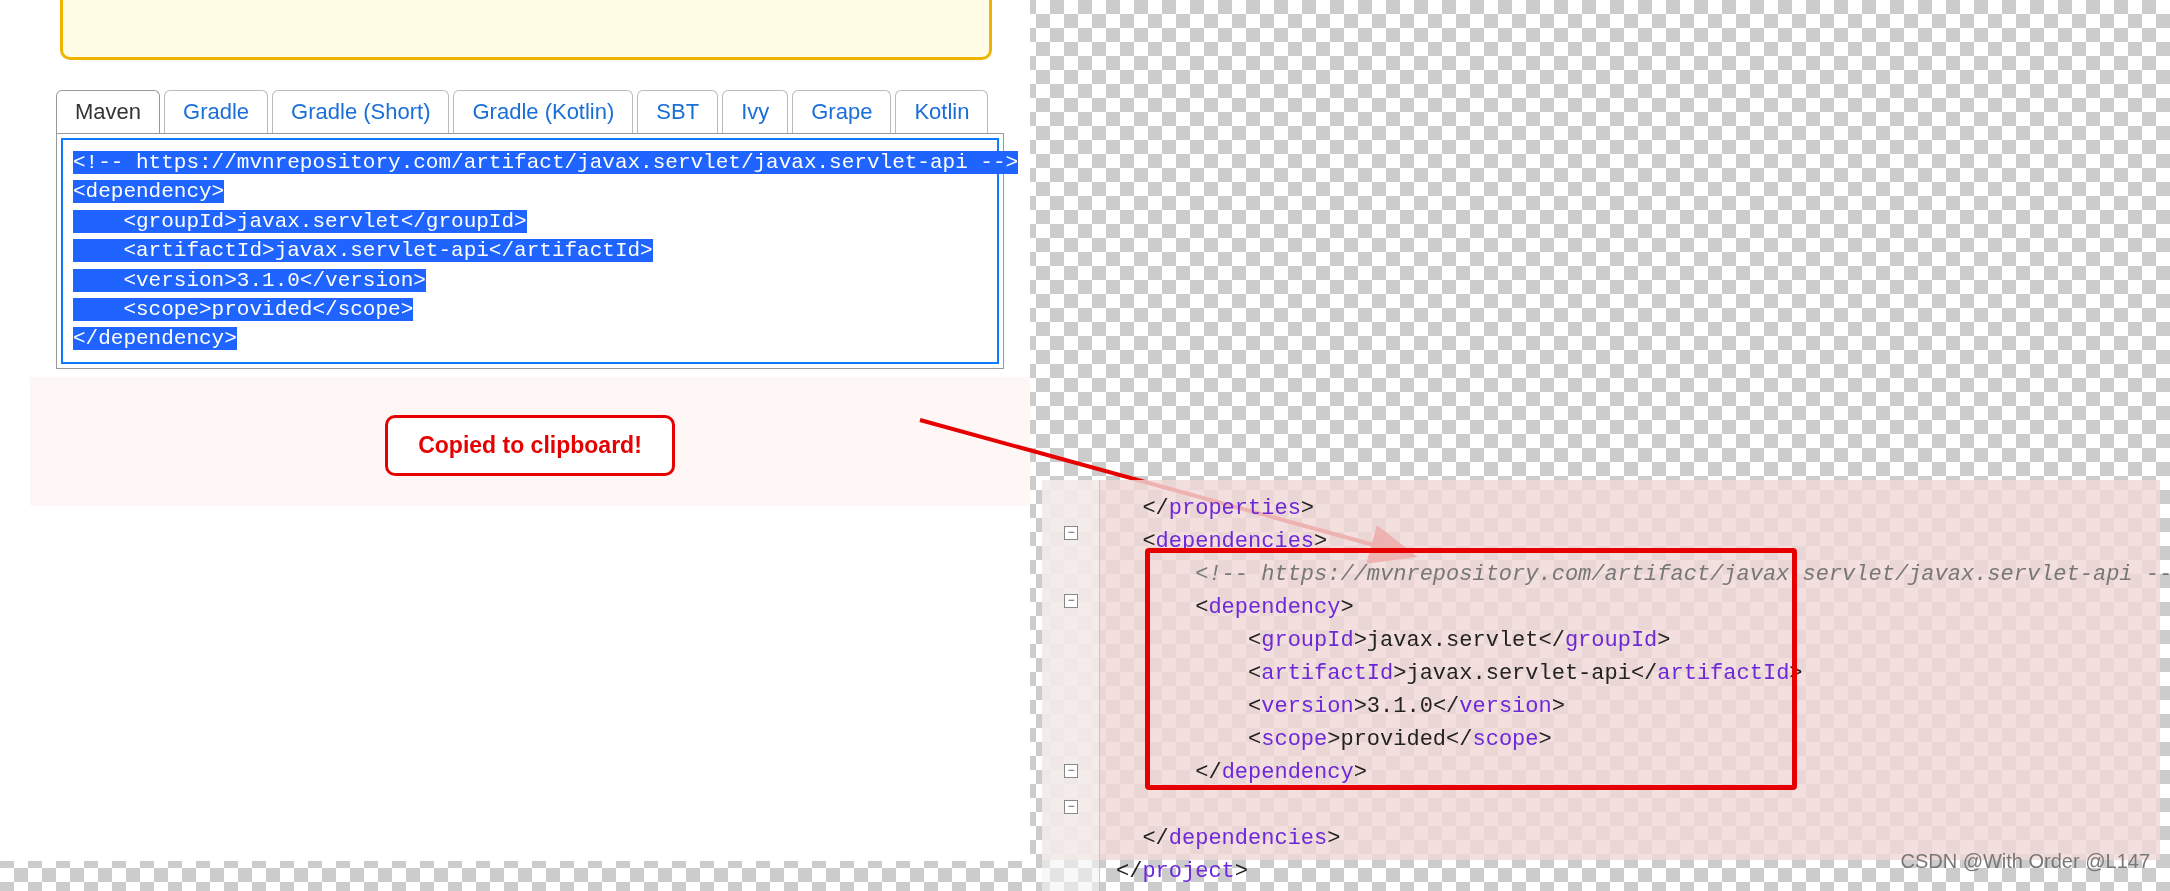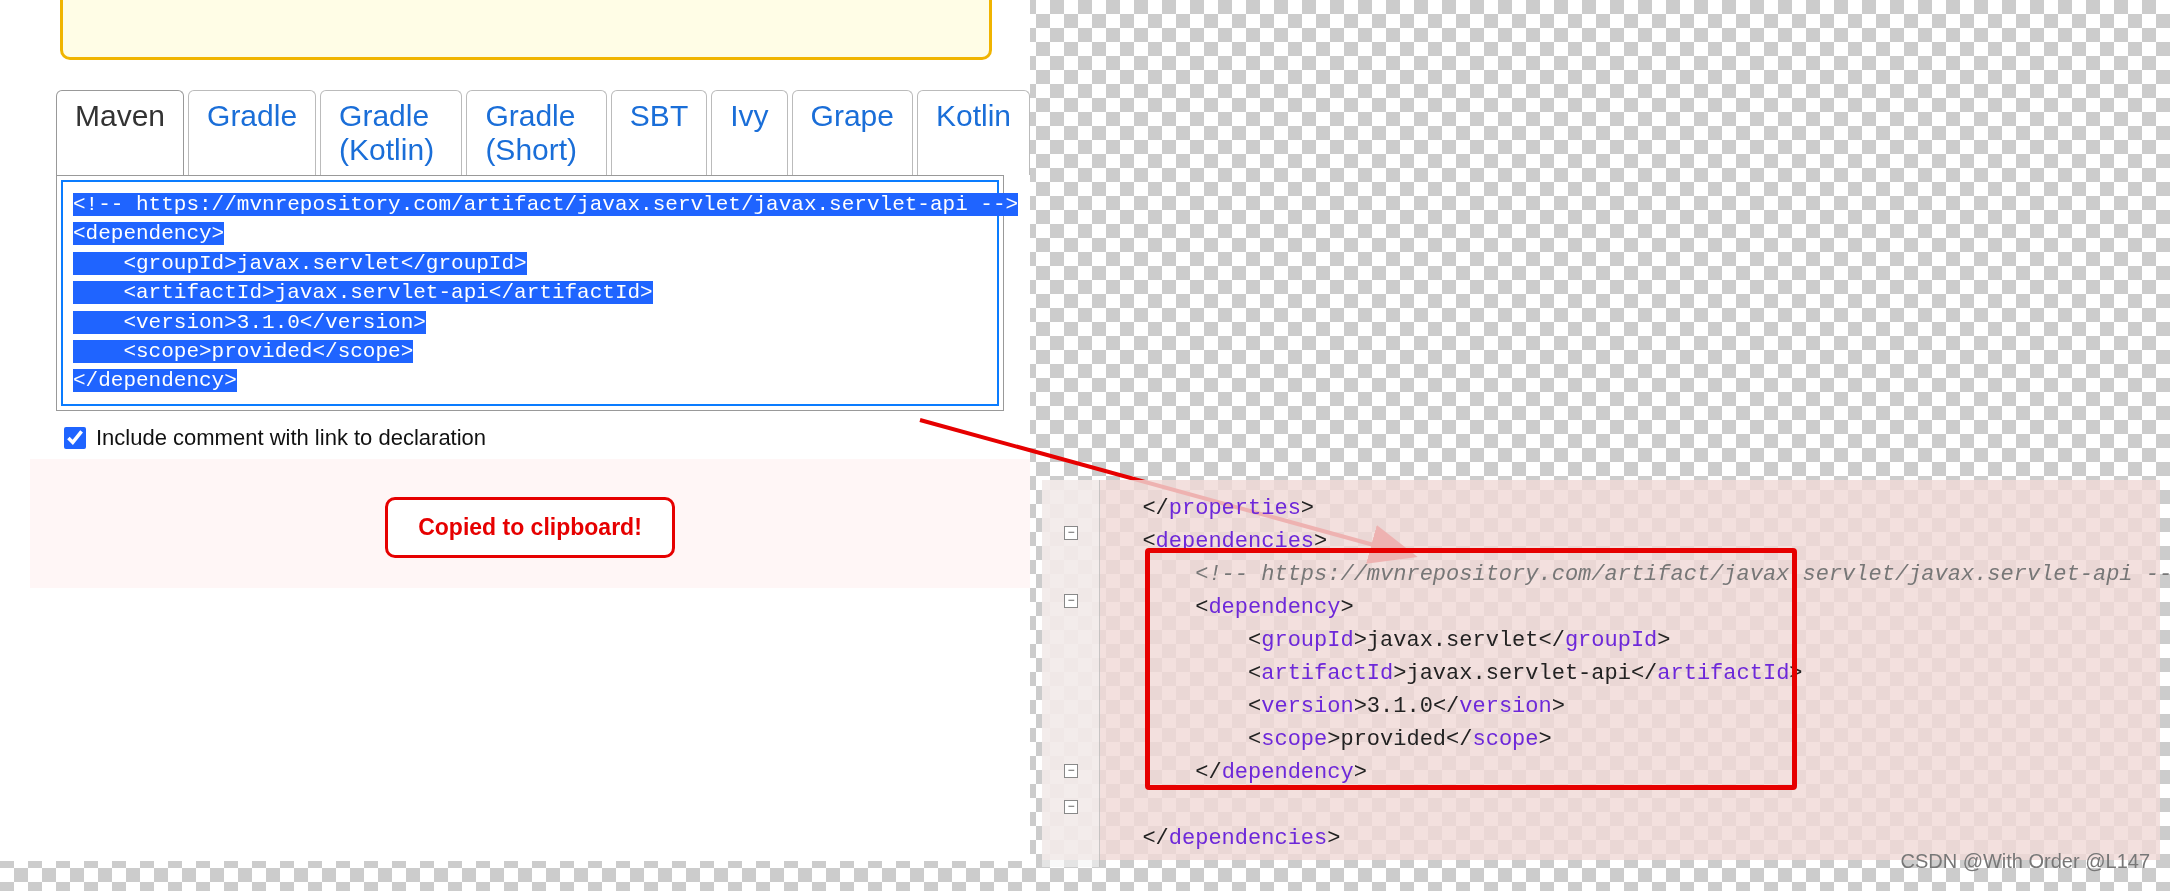--- a/index.html
+++ b/index.html
@@ -40,21 +40,21 @@
     margin-left: 26px;
     margin-top: 30px;
   }
   .tab {
     border: 1px solid #bbb;
     border-bottom: none;
     padding: 8px 18px;
     border-radius: 6px 6px 0 0;
     background: #fff;
     color: #1a6ed8;
-    font-size: 30px;
+    font-size: 22px;
     cursor: pointer;
   }
   .tab.active {
     font-weight: normal;
     color: #333;
     background: #fff;
     border-color: #999;
     position: relative;
     z-index: 2;
   }
@@ -170,44 +170,40 @@
 </style>
 </head>
 <body>
 
 <div class="left-panel">
   <div class="yellow-box"></div>
 
   <div class="tabs">
     <div class="tab active">Maven</div>
     <div class="tab">Gradle</div>
+    <div class="tab">Gradle (Short)</div>
     <div class="tab">Gradle (Kotlin)</div>
-    <div class="tab">Gradle (Short)</div>
     <div class="tab">SBT</div>
     <div class="tab">Ivy</div>
     <div class="tab">Grape</div>
     <div class="tab">Kotlin</div>
   </div>
 
   <div class="snippet-box">
     <div class="snippet-inner">
       <div class="code-line"><span class="hl">&lt;!-- https://mvnrepository.com/artifact/javax.servlet/javax.servlet-api --&gt;</span></div>
       <div class="code-line"><span class="hl">&lt;dependency&gt;</span></div>
       <div class="code-line"><span class="hl">    &lt;groupId&gt;javax.servlet&lt;/groupId&gt;</span></div>
       <div class="code-line"><span class="hl">    &lt;artifactId&gt;javax.servlet-api&lt;/artifactId&gt;</span></div>
       <div class="code-line"><span class="hl">    &lt;version&gt;3.1.0&lt;/version&gt;</span></div>
       <div class="code-line"><span class="hl">    &lt;scope&gt;provided&lt;/scope&gt;</span></div>
       <div class="code-line"><span class="hl">&lt;/dependency&gt;</span></div>
     </div>
   </div>
 
-  <label class="check-row">
-    <input type="checkbox" checked="" style="">
-    <span>Include comment with link to declaration</span>
-  </label>
 
   <div class="copied-area">
     <span class="copied-badge">Copied to clipboard!</span>
   </div>
 </div>
 
 <svg class="arrow">
   <defs>
     <marker id="ah" markerWidth="14" markerHeight="14" refX="10" refY="5" orient="auto">
       <path d="M0,0 L12,5 L0,10 z" fill="#e60000"></path>
@@ -230,18 +226,19 @@
     <div class="code-line"><span class="tx">  &lt;</span><span class="kw">dependencies</span><span class="tx">&gt;</span></div>
     <div class="code-line"><span class="cm">      </span><span class="cm">&lt;!-- https://mvnrepository.com/artifact/javax.servlet/javax.servlet-api --&gt;</span></div>
     <div class="code-line"><span class="tx">      &lt;</span><span class="kw">dependency</span><span class="tx">&gt;</span></div>
     <div class="code-line"><span class="tx">          &lt;</span><span class="kw">groupId</span><span class="tx">&gt;</span><span class="tx">javax.servlet</span><span class="tx">&lt;/</span><span class="kw">groupId</span><span class="tx">&gt;</span></div>
     <div class="code-line"><span class="tx">          &lt;</span><span class="kw">artifactId</span><span class="tx">&gt;</span><span class="tx">javax.servlet-api</span><span class="tx">&lt;/</span><span class="kw">artifactId</span><span class="tx">&gt;</span></div>
     <div class="code-line"><span class="tx">          &lt;</span><span class="kw">version</span><span class="tx">&gt;</span><span class="tx">3.1.0</span><span class="tx">&lt;/</span><span class="kw">version</span><span class="tx">&gt;</span></div>
     <div class="code-line"><span class="tx">          &lt;</span><span class="kw">scope</span><span class="tx">&gt;</span><span class="tx">provided</span><span class="tx">&lt;/</span><span class="kw">scope</span><span class="tx">&gt;</span></div>
     <div class="code-line"><span class="tx">      &lt;/</span><span class="kw">dependency</span><span class="tx">&gt;</span></div>
     <div class="code-line">&nbsp;</div>
     <div class="code-line"><span class="tx">  &lt;/</span><span class="kw">dependencies</span><span class="tx">&gt;</span></div>
+    <div class="code-line"><span class="tx">&lt;/</span><span class="kw">project</span><span class="tx">&gt;</span></div>
 
     <div class="redbox"></div>
   </div>
 </div>
 
 <div class="watermark">CSDN @With Order @L147</div>
 
 </body></html>

